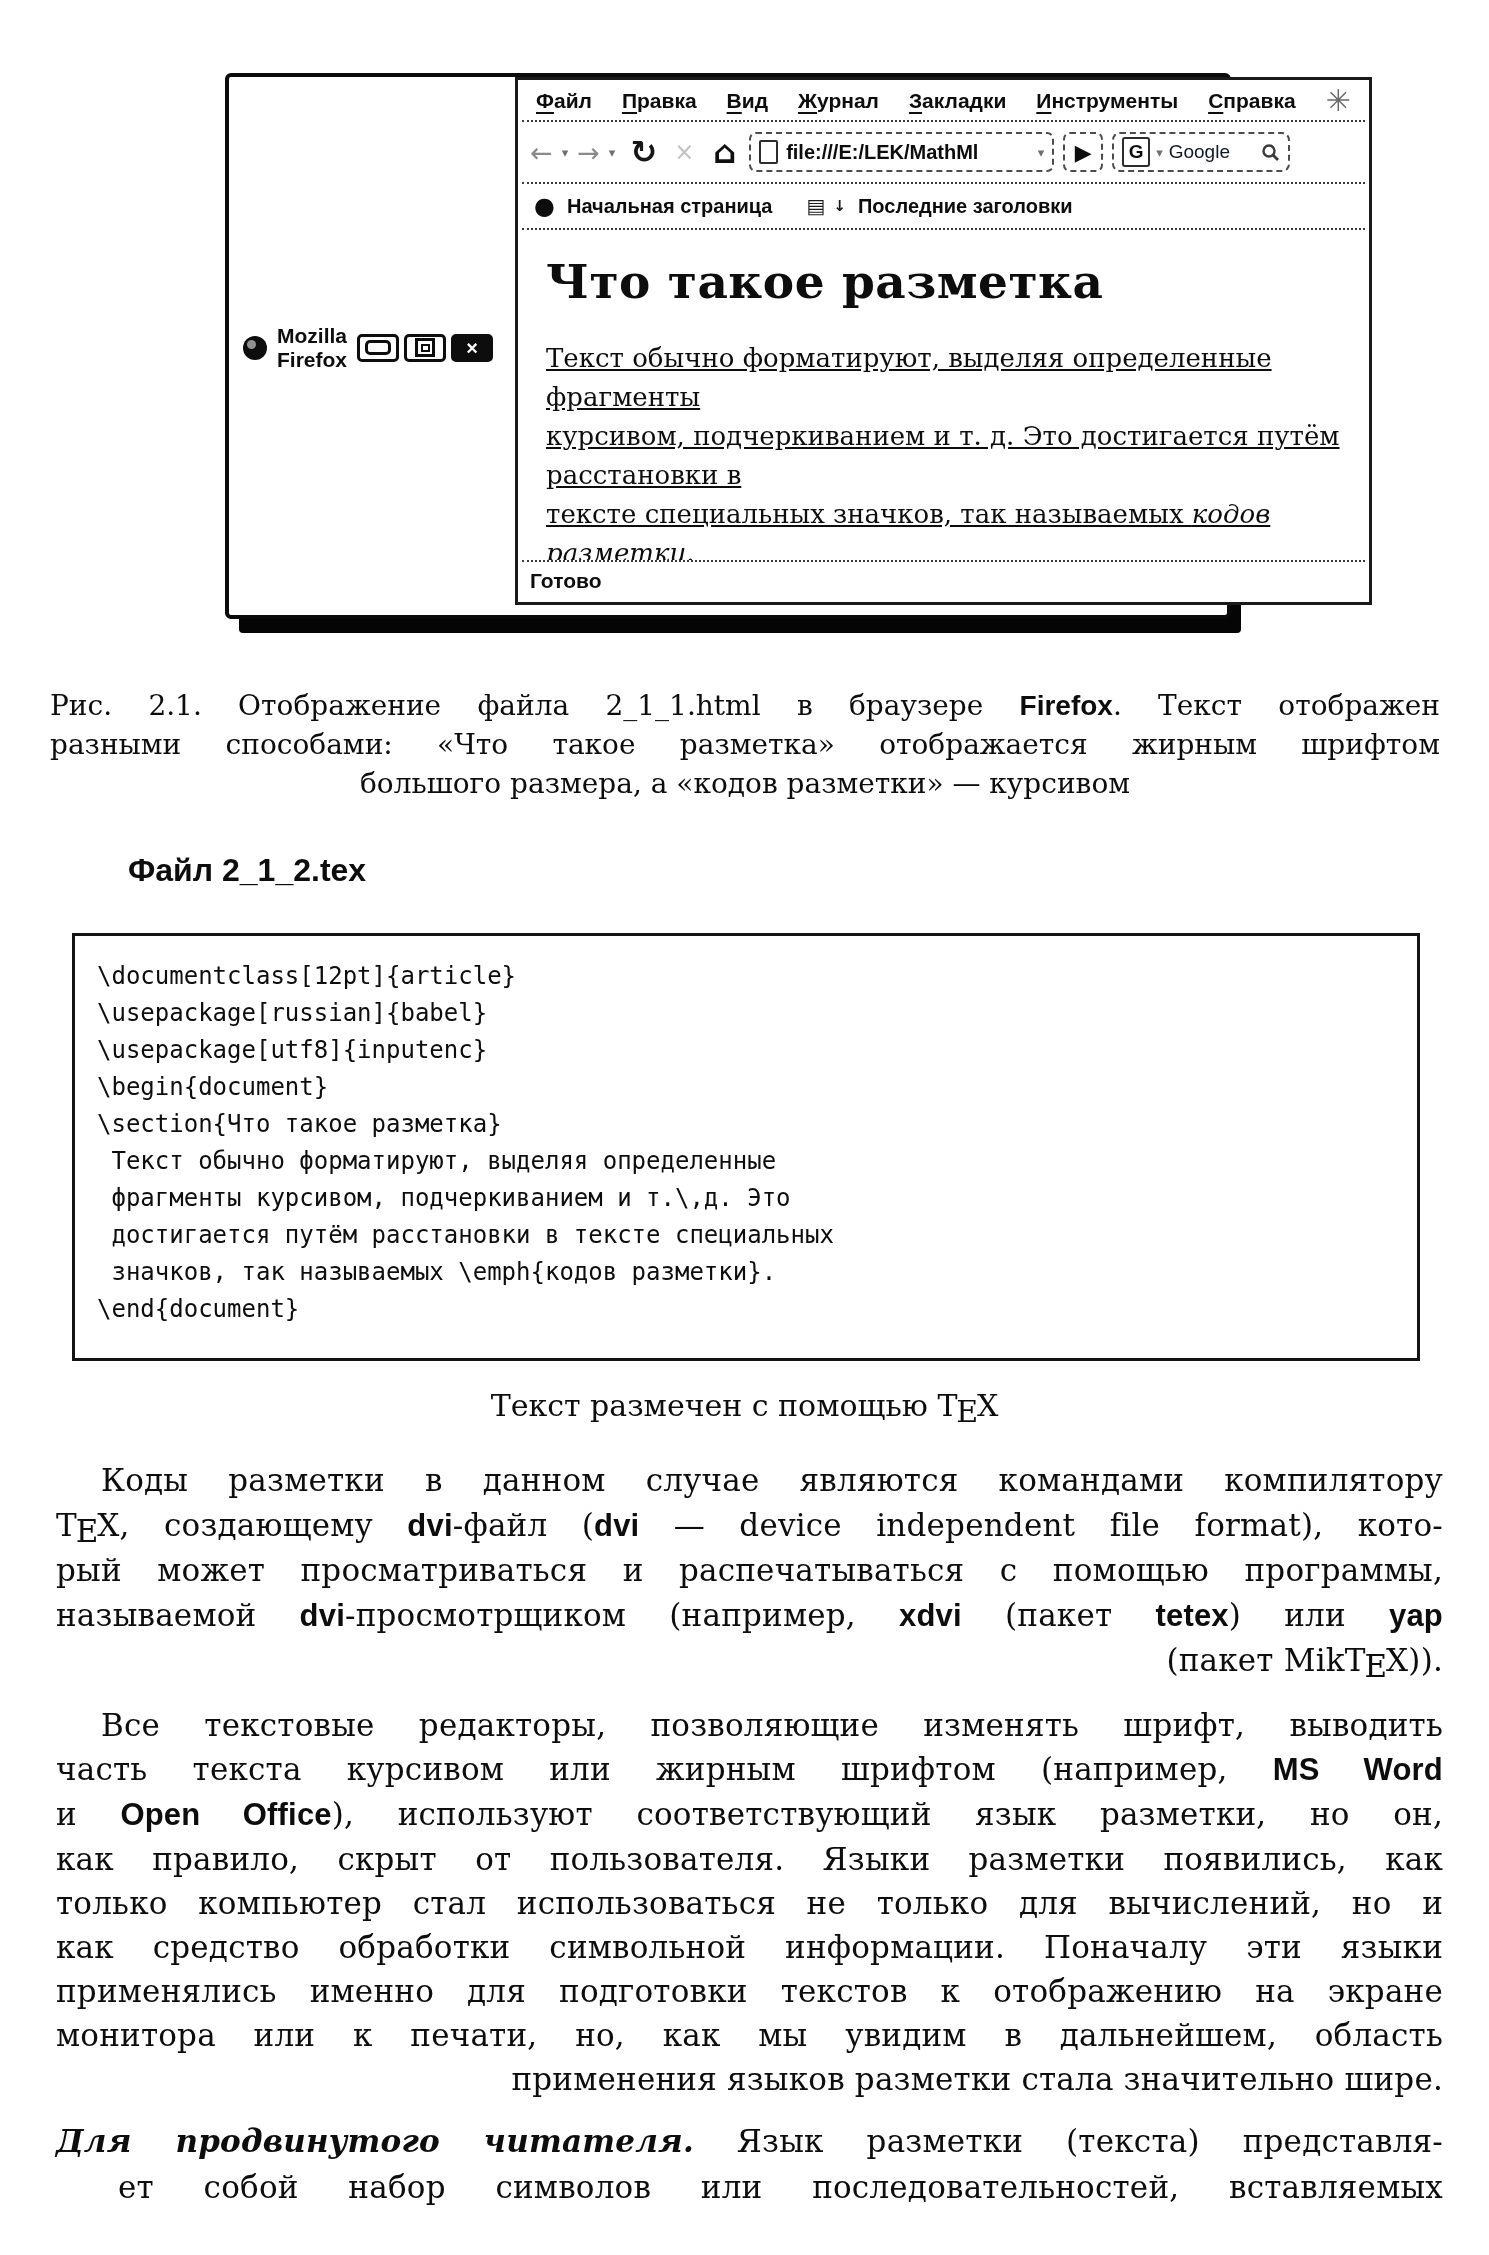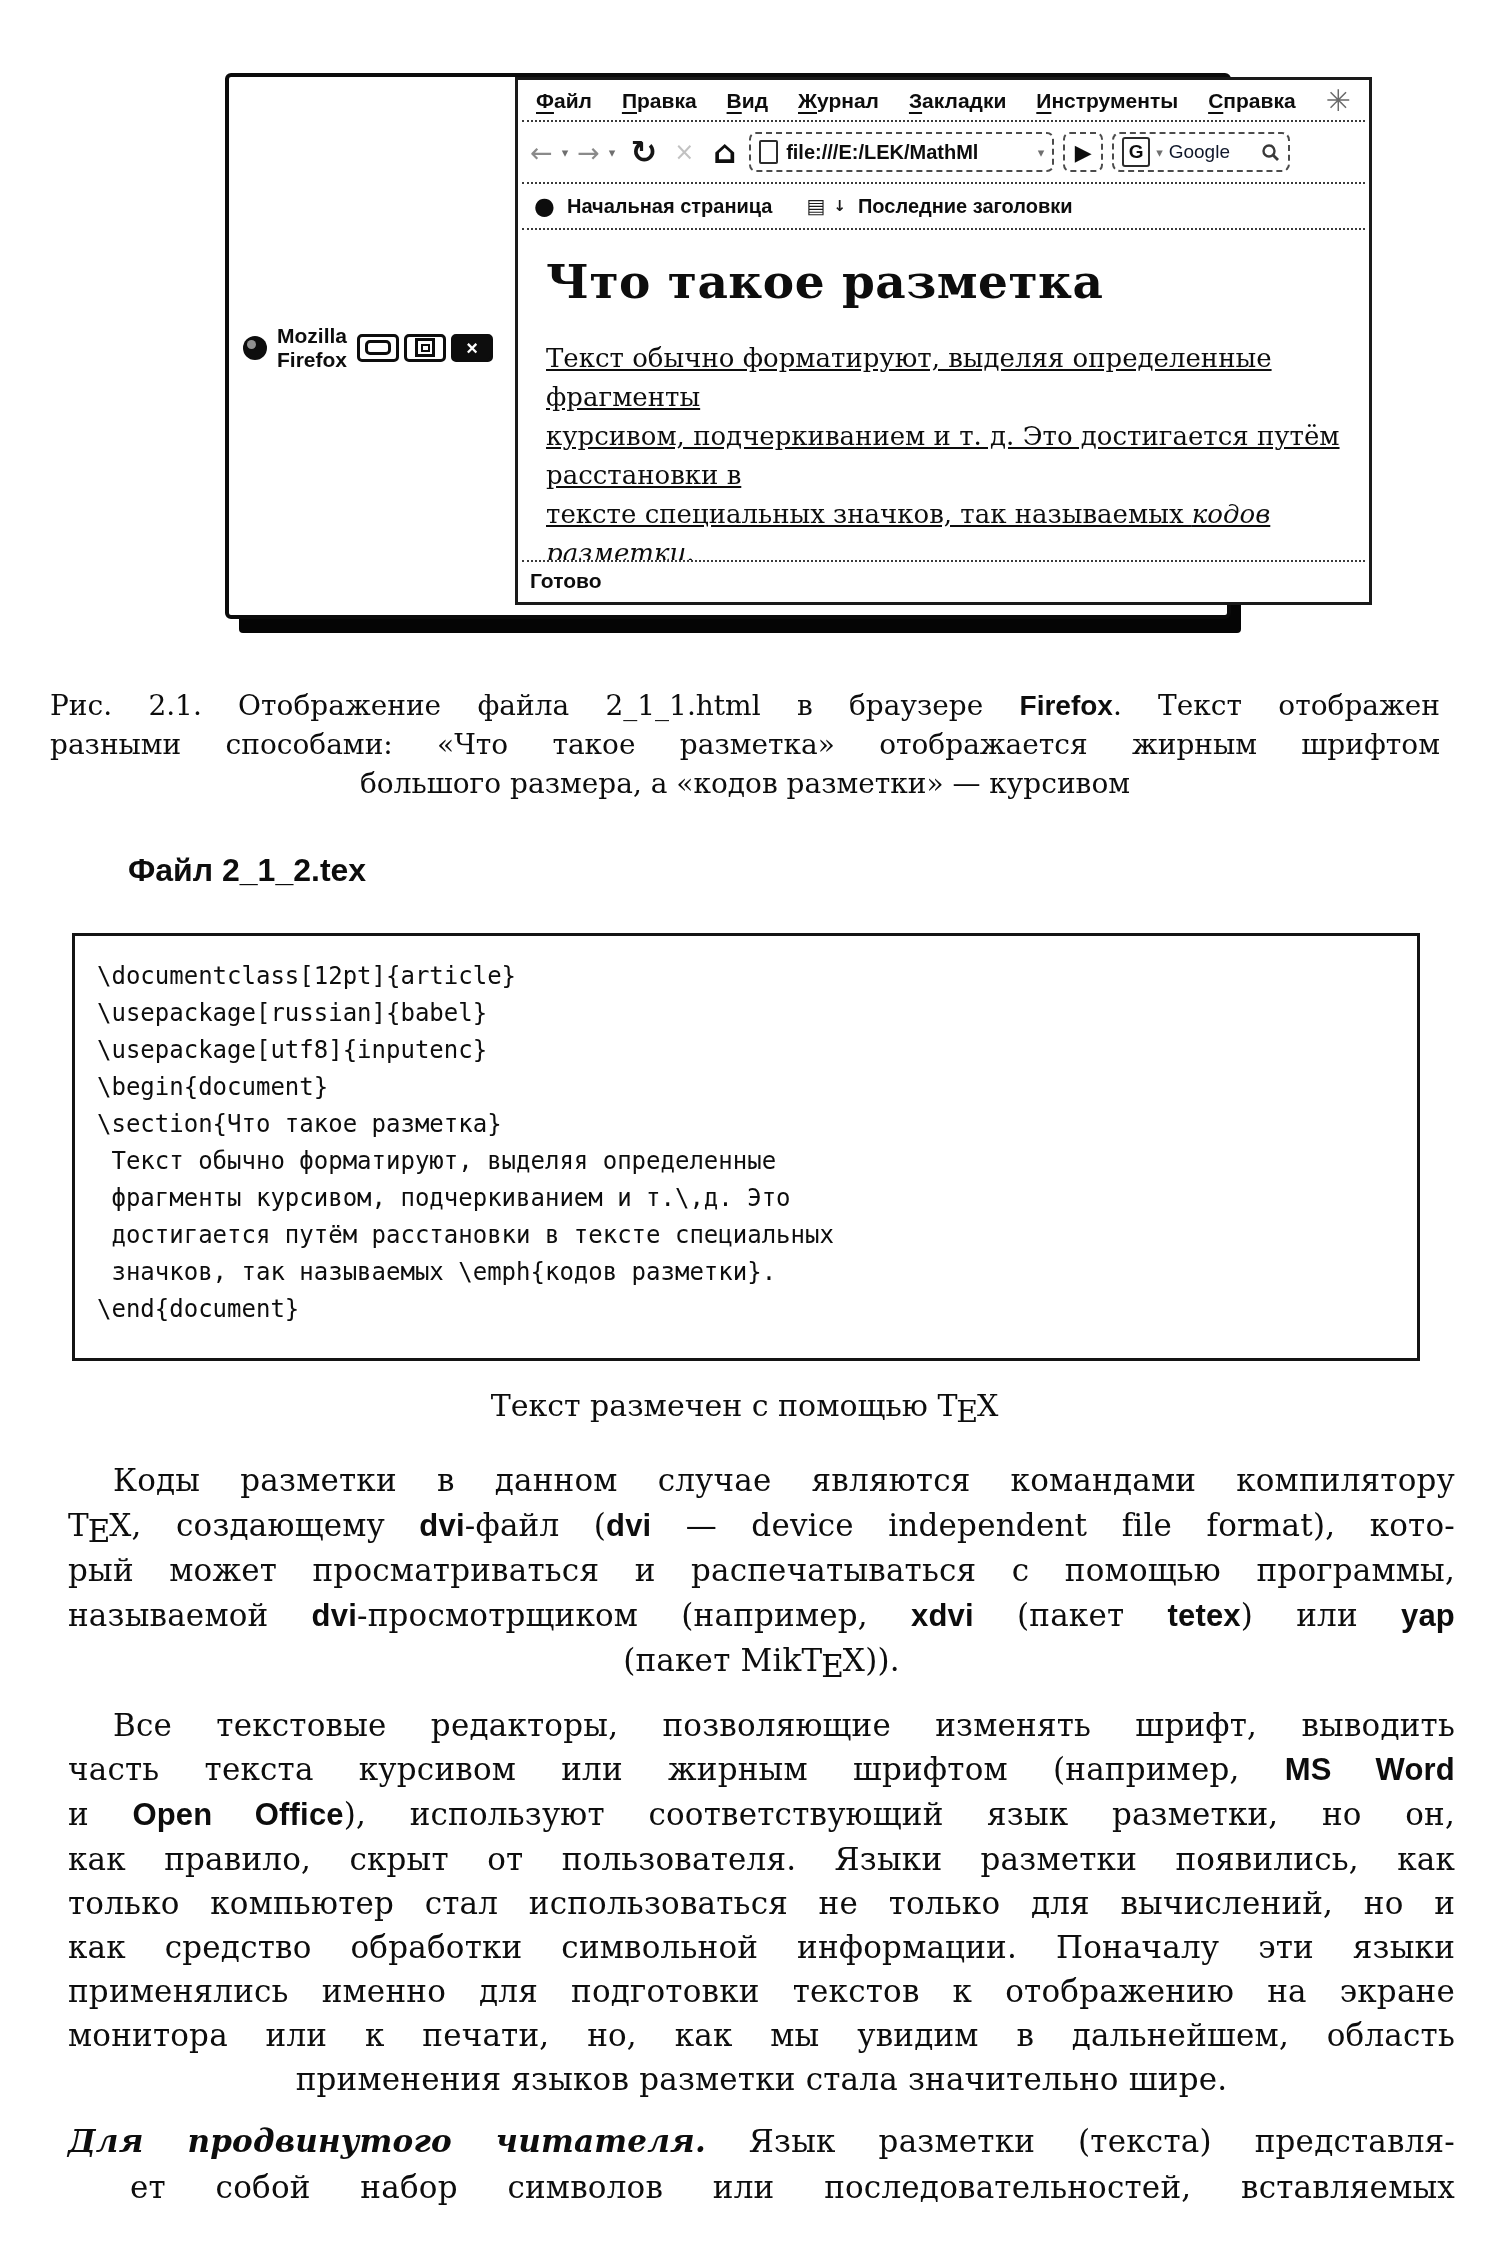--- a/index.html
+++ b/index.html
@@ -65,26 +65,26 @@
   .cl-center{text-align:center;}
   .sansrun{font-family:"Liberation Sans", sans-serif;font-weight:600;}
   .fileheading{position:absolute;left:128px;top:852px;font-family:"Liberation Sans", sans-serif;
                font-weight:bold;font-size:32px;}
   .codebox{position:absolute;left:72px;top:933px;width:1348px;height:428px;box-sizing:border-box;
            border:3px solid #141414;padding:22px 22px 0;background:#fff;}
   .codeline{font-family:"DejaVu Sans Mono","Liberation Mono",monospace;font-size:24px;line-height:37px;
             white-space:pre;}
   .texnote{position:absolute;left:0;width:1489px;top:1388px;text-align:center;font-size:30px;}
   .texE{display:inline-block;transform:translateY(0.19em);margin:0 -0.04em;}
-  .bodypar{position:absolute;left:68px;width:1387px;font-size:31px;line-height:45px;letter-spacing:0.2px;}
+  .bodypar{position:absolute;left:56px;width:1387px;font-size:31px;line-height:45px;letter-spacing:0.2px;}
   .p1{top:1458px;}
   .p2{top:1703px;line-height:44px;}
   .p3{top:2118px;line-height:46px;}
   .indent{text-indent:45px;}
-  .lastline{text-align:center;}
+  .lastline{text-align:right;}
   .p3 .hang{padding-left:62px;}
   .leadbi{font-weight:bold;font-style:italic;}
   .ital{font-style:italic;}
 </style>
 </head>
 <body>
 
 <div class="page">
 
   <div class="fxwin">

